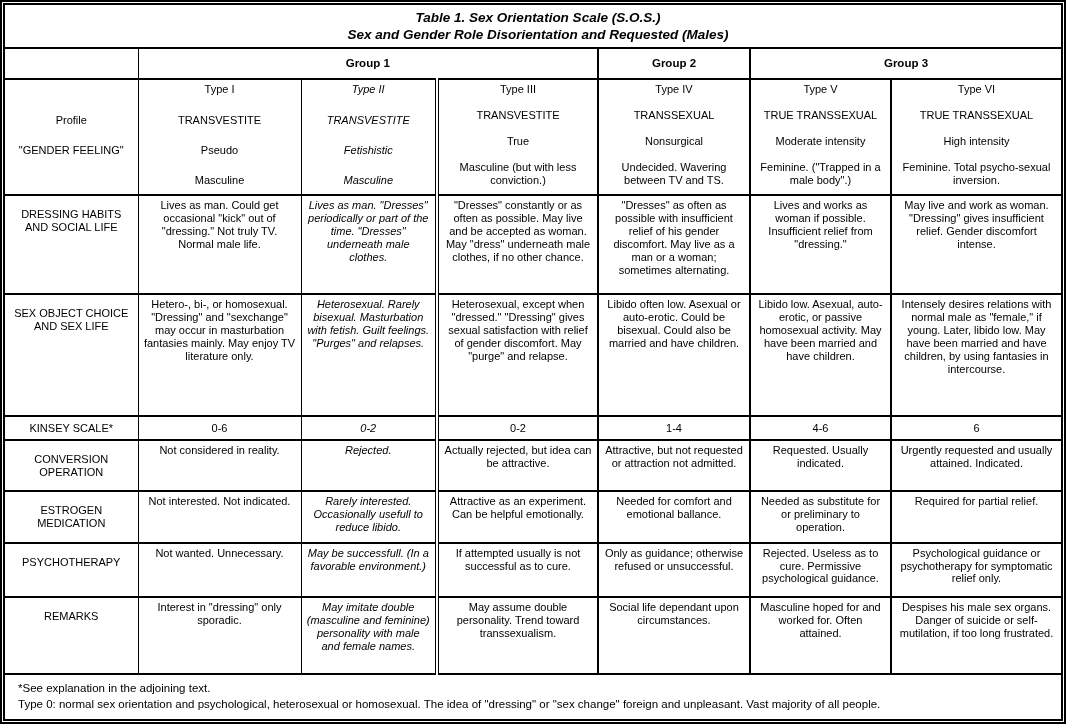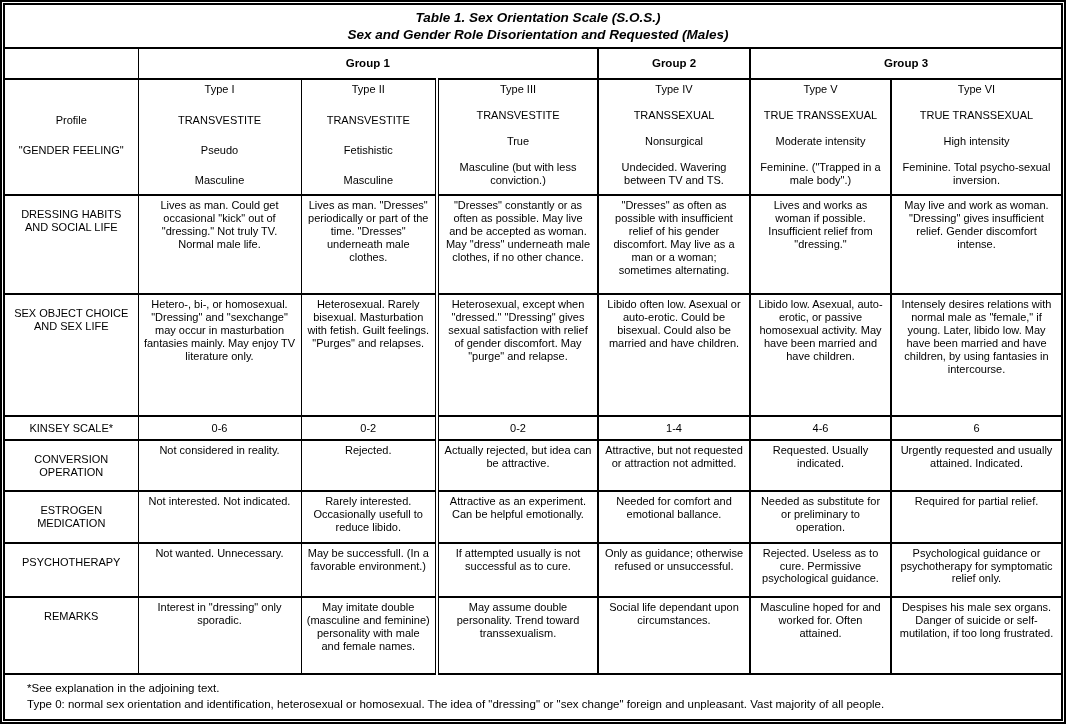--- a/index.html
+++ b/index.html
@@ -23,21 +23,21 @@
     border-bottom: 2px solid #000;
     vertical-align: top;
     text-align: center;
     padding: 3px 5px;
     font-size: 11px;
     line-height: 1.18;
     overflow: hidden;
   }
   
   .c0, .c1 { border-right: 1px solid #000; }
-  .c2 { border-right: 4px double #000; }
+  .c2 { border-right: 4px double #000; font-style: italic; }
   .c3, .c4, .c5 { border-right: 2px solid #000; }
 
   .title-row td {
     height: 42px;
     vertical-align: middle;
     font-size: 13.5px;
     font-weight: bold;
     font-style: italic;
     line-height: 1.3;
     padding-left: 15px;
@@ -63,21 +63,21 @@
   .r-conversion td { height: 49px; }
   .r-estrogen td   { height: 50px; }
   .r-psycho td     { height: 53px; }
   .r-remarks td    { height: 74px; }
   .footer-row td {
     height: 44px;
     border-bottom: none;
     text-align: left;
     vertical-align: middle;
     font-size: 11.5px;
-    padding-left: 22px;
+    padding-left: 13px;
     line-height: 1.35;
   }
   .row-label { padding-top: 12px; }
 </style>
 </head>
 <body>
 
 <div class="frame">
   <table class="sos">
     <colgroup>
@@ -230,18 +230,18 @@
       <td class="c2">May imitate double (masculine and feminine) personality with male and female names.</td>
       <td class="c3">May assume double personality. Trend toward transsexualism.</td>
       <td class="c4">Social life dependant upon circumstances.</td>
       <td class="c5">Masculine hoped for and worked for. Often attained.</td>
       <td class="c6">Despises his male sex organs. Danger of suicide or self-mutilation, if too long frustrated.</td>
     </tr>
 
     <tr class="footer-row">
       <td colspan="7" class="c6">
         <div>*See explanation in the adjoining text.</div>
-        <div>Type 0: normal sex orientation and identification, heterosexual or homosexual. The idea of "dressing" or "sex change" foreign and unpleasant. Vast majority of all people.</div>
+        <div>Type 0: normal sex orientation and psychological, heterosexual or homosexual. The idea of "dressing" or "sex change" foreign and unpleasant. Vast majority of all people.</div>
       </td>
     </tr>
   </tbody>
     </table>
 </div>
 
 </body></html>

